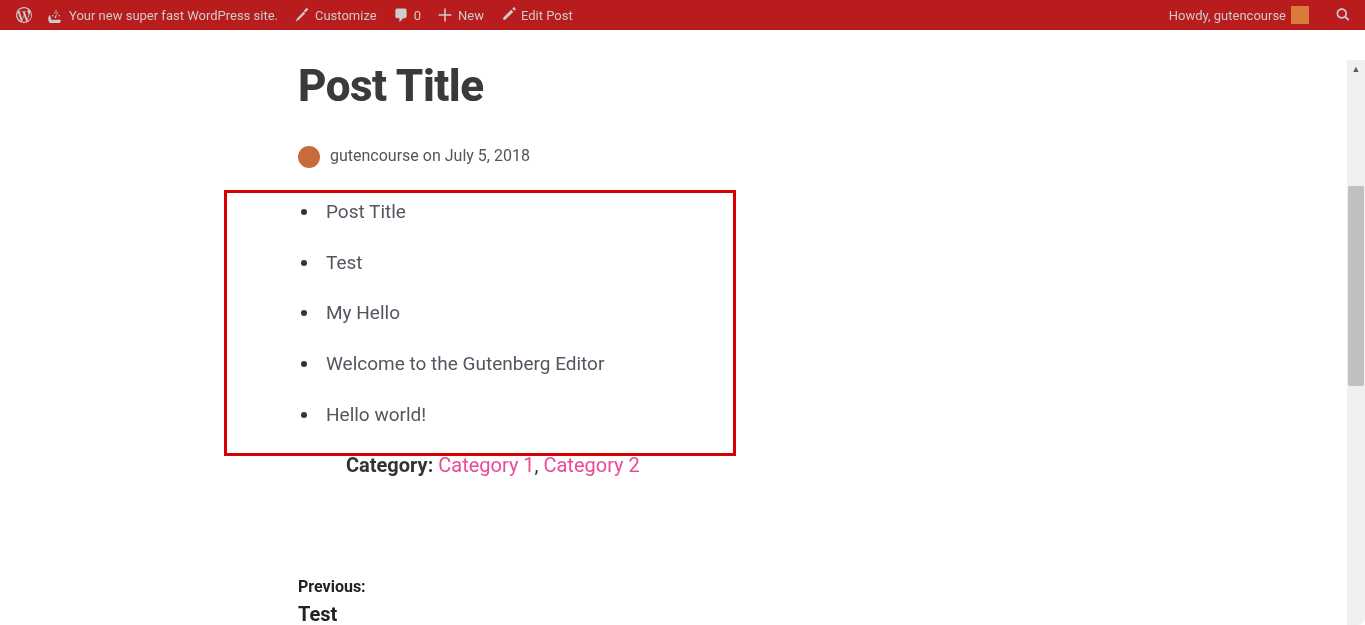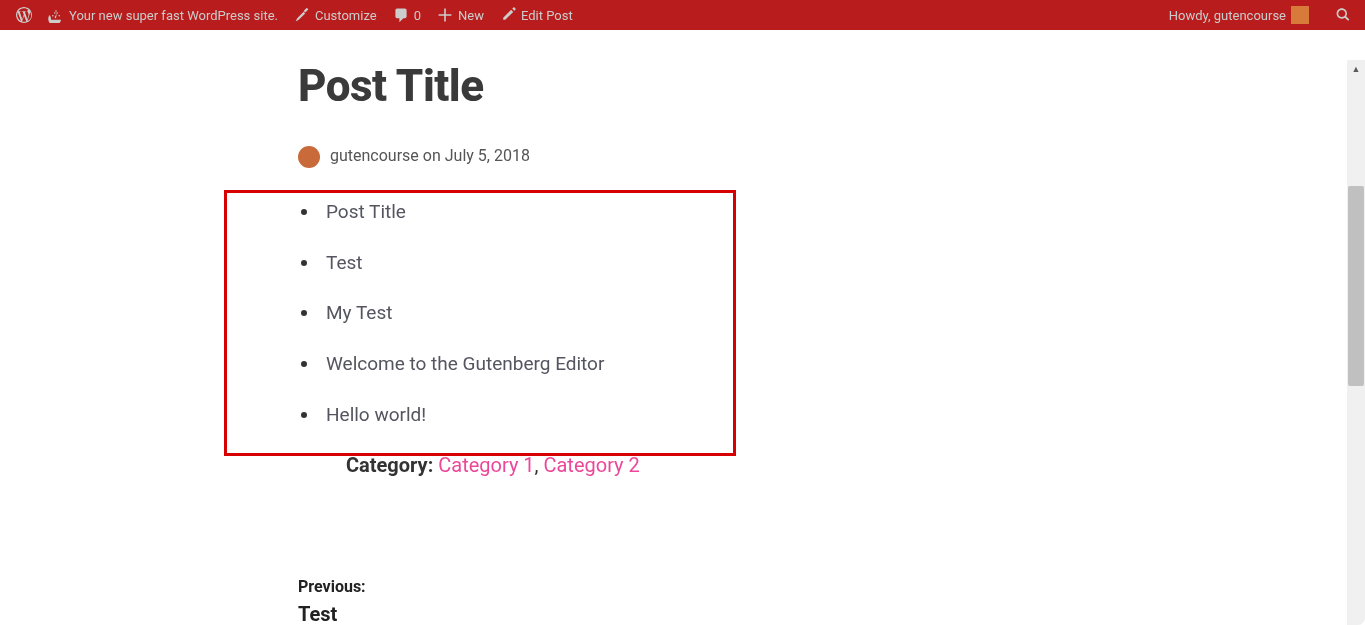--- a/index.html
+++ b/index.html
@@ -110,21 +110,21 @@
     <h1 class="post-title">Post Title</h1>
   </div>
   <div class="byline">
     <span class="author-avatar"></span>
     <span><span>gutencourse</span><span> on </span><span>July 5, 2018</span></span>
   </div>
 
   <ul class="post-list">
     <li>Post Title</li>
     <li>Test</li>
-    <li>My Test</li>
+    <li>My Hello</li>
     <li>Welcome to the Gutenberg Editor</li>
     <li>Hello world!</li>
   </ul>
 
   <div class="highlight-box"></div>
 
   <div class="category-line">
     <span class="label">Category:</span>
     <span> </span>
     <a>Category 1</a><span class="sep">, </span><a>Category 2</a>

